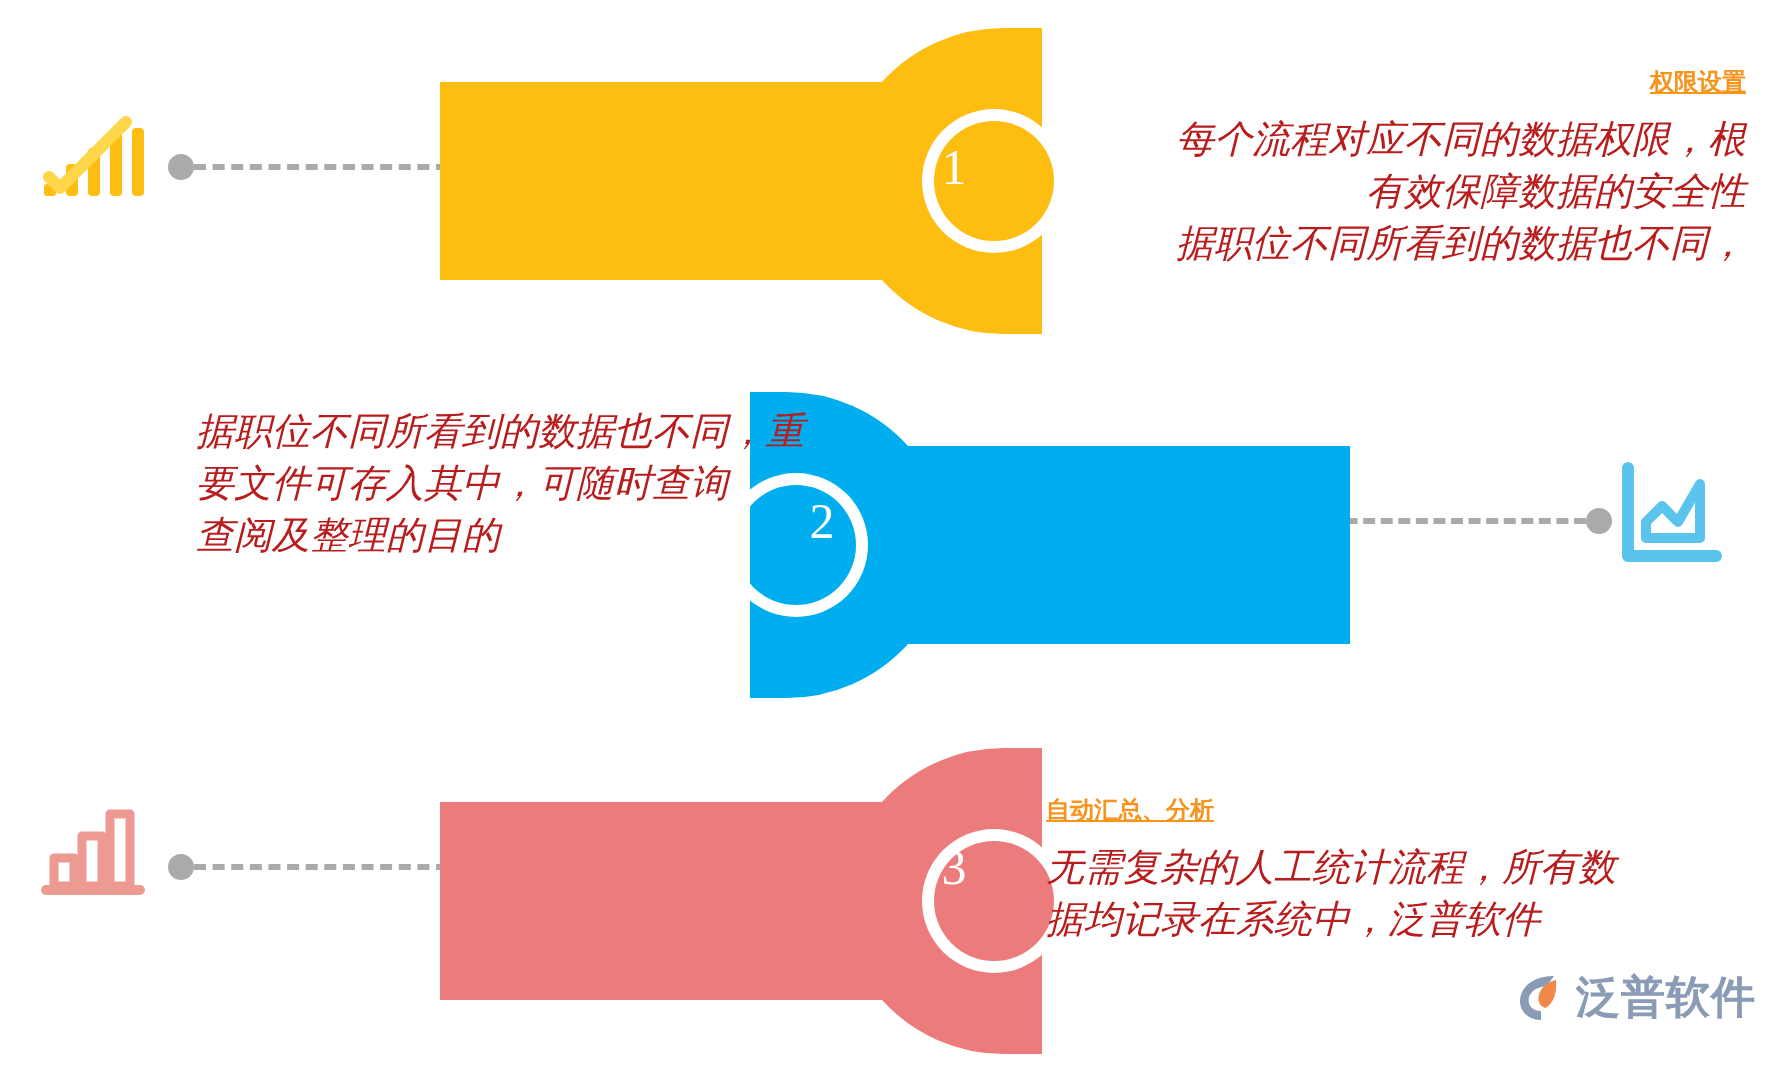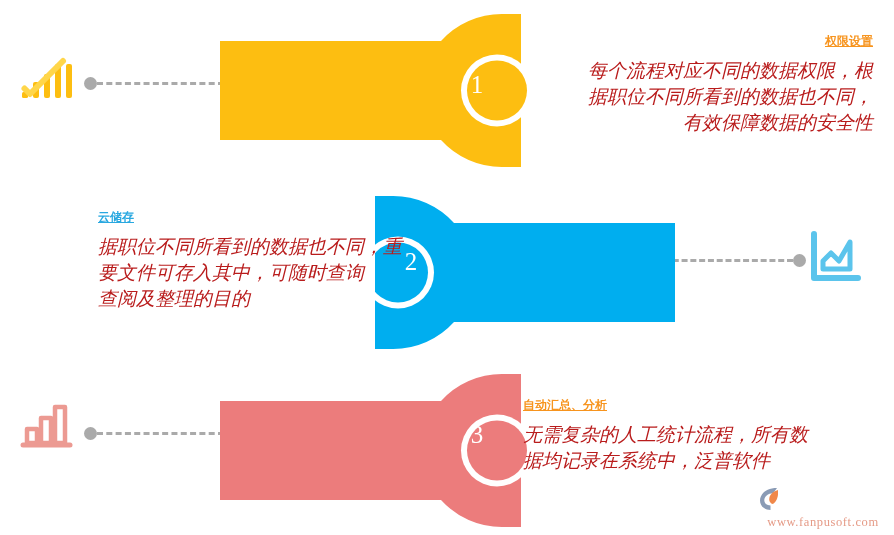--- a/index.html
+++ b/index.html
@@ -174,22 +174,22 @@
       <circle cx="277" cy="82.5" r="36" fill="#ffffff"></circle>
       <circle cx="277" cy="82.5" r="30" fill="#FDBE11"></circle>
     </svg>
   </div>
   <div class="num-label" id="num-1">1</div>
 
   <div class="textblock" id="text-1">
     <div class="tb-title" style="color:#F7941E">权限设置</div>
     <div class="tb-body">
       <span>每个流程对应不同的数据权限，根</span>
+      <span>有效保障数据的安全性</span>
       <span>据职位不同所看到的数据也不同，</span>
-      <span>有效保障数据的安全性</span>
     </div>
   </div>
 
   <div class="side-icon" id="icon-2">
     <svg viewBox="0 0 58 58" aria-hidden="true">
       <path d="M8 6 V50 H52" fill="none" stroke="#5BC4EC" stroke-width="6" stroke-linecap="round" stroke-linejoin="round"></path>
       <path d="M17 41 L17 33 L25 25 L33 33 L44 14 L44 41 Z" fill="none" stroke="#5BC4EC" stroke-width="5" stroke-linejoin="round" stroke-linecap="round"></path>
     </svg>
   </div>
 
@@ -203,21 +203,20 @@
       <g transform="translate(330,0) scale(-1,1)">
         <path d="M30,33 H251 A82,82 0 0 1 312,6 H331 V159 H312 A82,82 0 0 1 251,132 H30 Z" fill="#00AEEF"></path>
         <circle cx="307" cy="82.5" r="36" fill="#ffffff"></circle>
         <circle cx="307" cy="82.5" r="30" fill="#00AEEF"></circle>
       </g>
     </svg>
   </div>
   <div class="num-label" id="num-2">2</div>
 
   <div class="textblock" id="text-2">
-    <div class="tb-title" style="color:#29A8E0">云储存</div>
     <div class="tb-body">
       <span>据职位不同所看到的数据也不同，重</span>
       <span>要文件可存入其中，可随时查询</span>
       <span>查阅及整理的目的</span>
     </div>
   </div>
 
   <div class="side-icon" id="icon-3">
     <svg viewBox="0 0 58 58" aria-hidden="true">
       <g fill="none" stroke="#EC9A92" stroke-width="4.5" stroke-linejoin="round">
@@ -254,17 +253,17 @@
   <div id="logo">
     <div id="logo-row">
       <span id="logo-mark">
         <svg viewBox="0 0 28 28" aria-hidden="true">
           <path d="M20 3 C9 3 3 9 3 15.5 C3 21 7.5 25 13.5 25 L13.5 20.5
                    C9.8 20.5 7.3 18.4 7.3 15.3 C7.3 11.6 10.8 8.2 16.2 8.2 Z" fill="#8A9BB5"></path>
           <path d="M21 5 C15.5 6.5 12.2 10.2 12.2 14.2 C12.2 16.6 13.6 18.4 15.8 19
                    C19 17 21 13 21 8.5 Z" fill="#F0884A"></path>
         </svg>
       </span>
-    </div>
-    <div id="logo-url">www.fanpusoft.com</div>
+      <span id="logo-text">泛普软件</span>
+    </div>
   </div>
 
 </div>
 
 </body></html>

